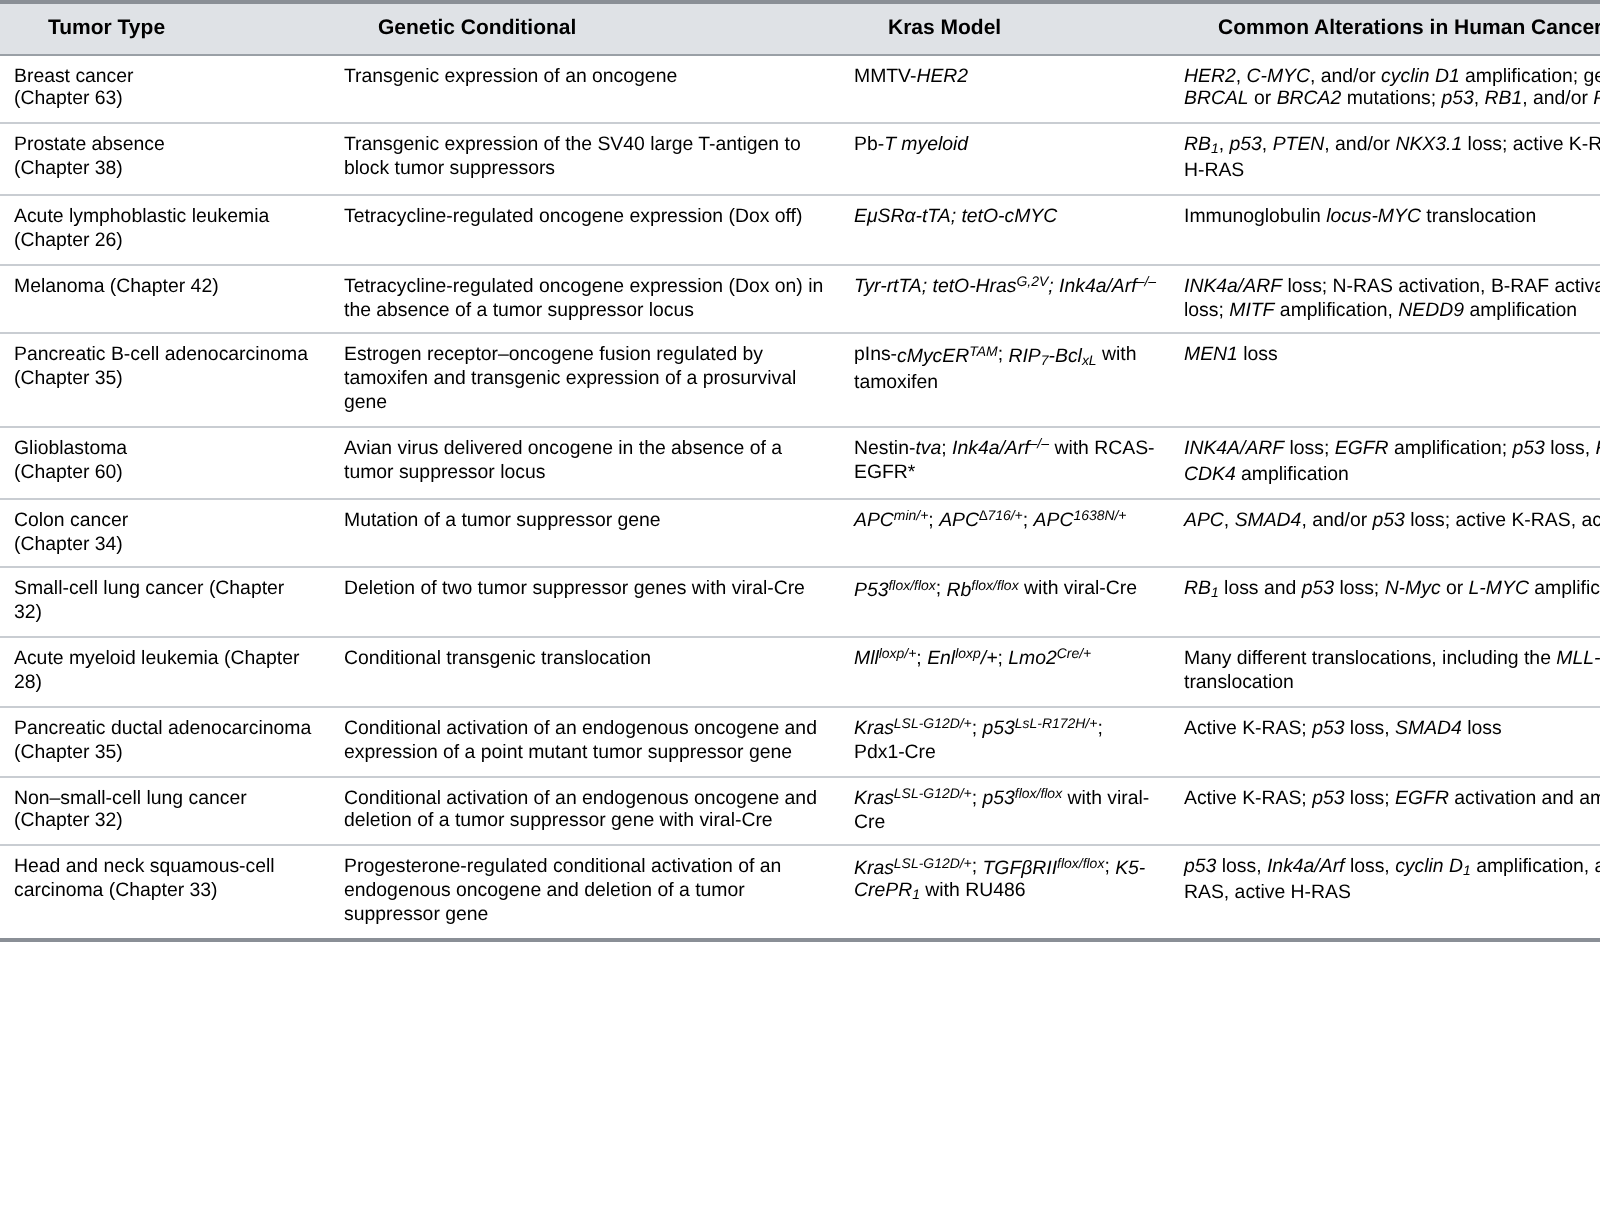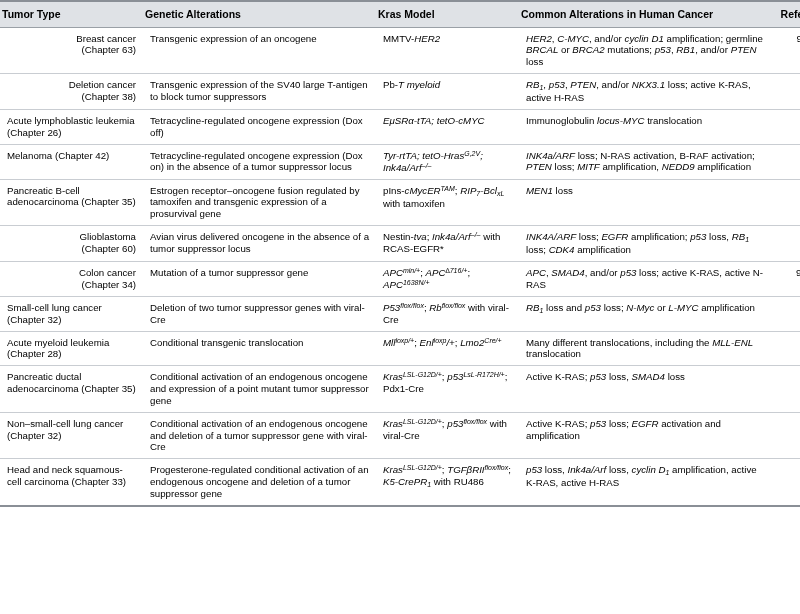--- a/index.html
+++ b/index.html
@@ -23,21 +23,21 @@
   table.data-table {
     border-collapse: collapse;
     width: 800px;
     table-layout: fixed;
   }
   table.data-table thead th {
     background: #dfe2e6;
     font-size: 10.5px;
     font-weight: bold;
     text-align: left;
-    padding: 6px 7px 6px 2px;
+    padding: 6px 7px 6px 24px;
     vertical-align: middle;
     border-bottom: 1px solid #9aa0a6;
     line-height: 1.2;
   }
   table.data-table thead th.num {
     text-align: center;
   }
   table.data-table tbody td {
     font-size: 9.7px;
     line-height: 1.22;
@@ -54,52 +54,52 @@
   }
   .c1 { width: 134px; }
   .c2 { width: 224px; }
   .c3 { width: 134px; }
   .c4 { width: 244px; }
   .c5 { width: 64px; }
 
   i { font-style: italic; }
   sub { font-size: 0.72em; vertical-align: -0.22em; }
   sup { font-size: 0.72em; vertical-align: 0.45em; }
-  .nowrapline { display: block; text-align: right; }
+  .nowrapline { display: block; }
 </style>
 </head>
 <body>
 
 <div class="table-wrap">
   <table class="data-table">
     <thead>
       <tr>
         <th class="c1">Tumor Type</th>
-        <th class="c2">Genetic Alterations</th>
+        <th class="c2">Genetic Conditional</th>
         <th class="c3">Kras Model</th>
         <th class="c4">Common Alterations in Human Cancer</th>
         <th class="c5 num">Reference</th>
       </tr>
     </thead>
     <tbody>
 
       <tr>
         <td class="c1">
           <span class="nowrapline">Breast cancer</span>
             <span class="nowrapline">(Chapter 63)</span>
         </td>
         <td class="c2">Transgenic expression of an oncogene</td>
         <td class="c3">MMTV-<i>HER2</i></td>
         <td class="c4"><i>HER2</i>, <i>C-MYC</i>, and/or <i>cyclin D1</i> amplification; germline <i>BRCAL</i> or <i>BRCA2</i> mutations; <i>p53</i>, <i>RB1</i>, and/or <i>PTEN</i> loss</td>
         <td class="c5 ref">93,94</td>
       </tr>
 
       <tr>
         <td class="c1">
-          <span class="nowrapline">Deletion cancer</span>
+          <span class="nowrapline">Prostate absence</span>
             <span class="nowrapline">(Chapter 38)</span>
         </td>
         <td class="c2">Transgenic expression of the SV40 large T-antigen to block tumor suppressors</td>
         <td class="c3">Pb-<i>T myeloid</i></td>
         <td class="c4"><i>RB<sub>1</sub></i>, <i>p53</i>, <i>PTEN</i>, and/or <i>NKX3.1</i> loss; active K-RAS, active H-RAS</td>
         <td class="c5 ref">95</td>
       </tr>
 
       <tr>
         <td class="c1">Acute lymphoblastic leukemia (Chapter 26)</td>

